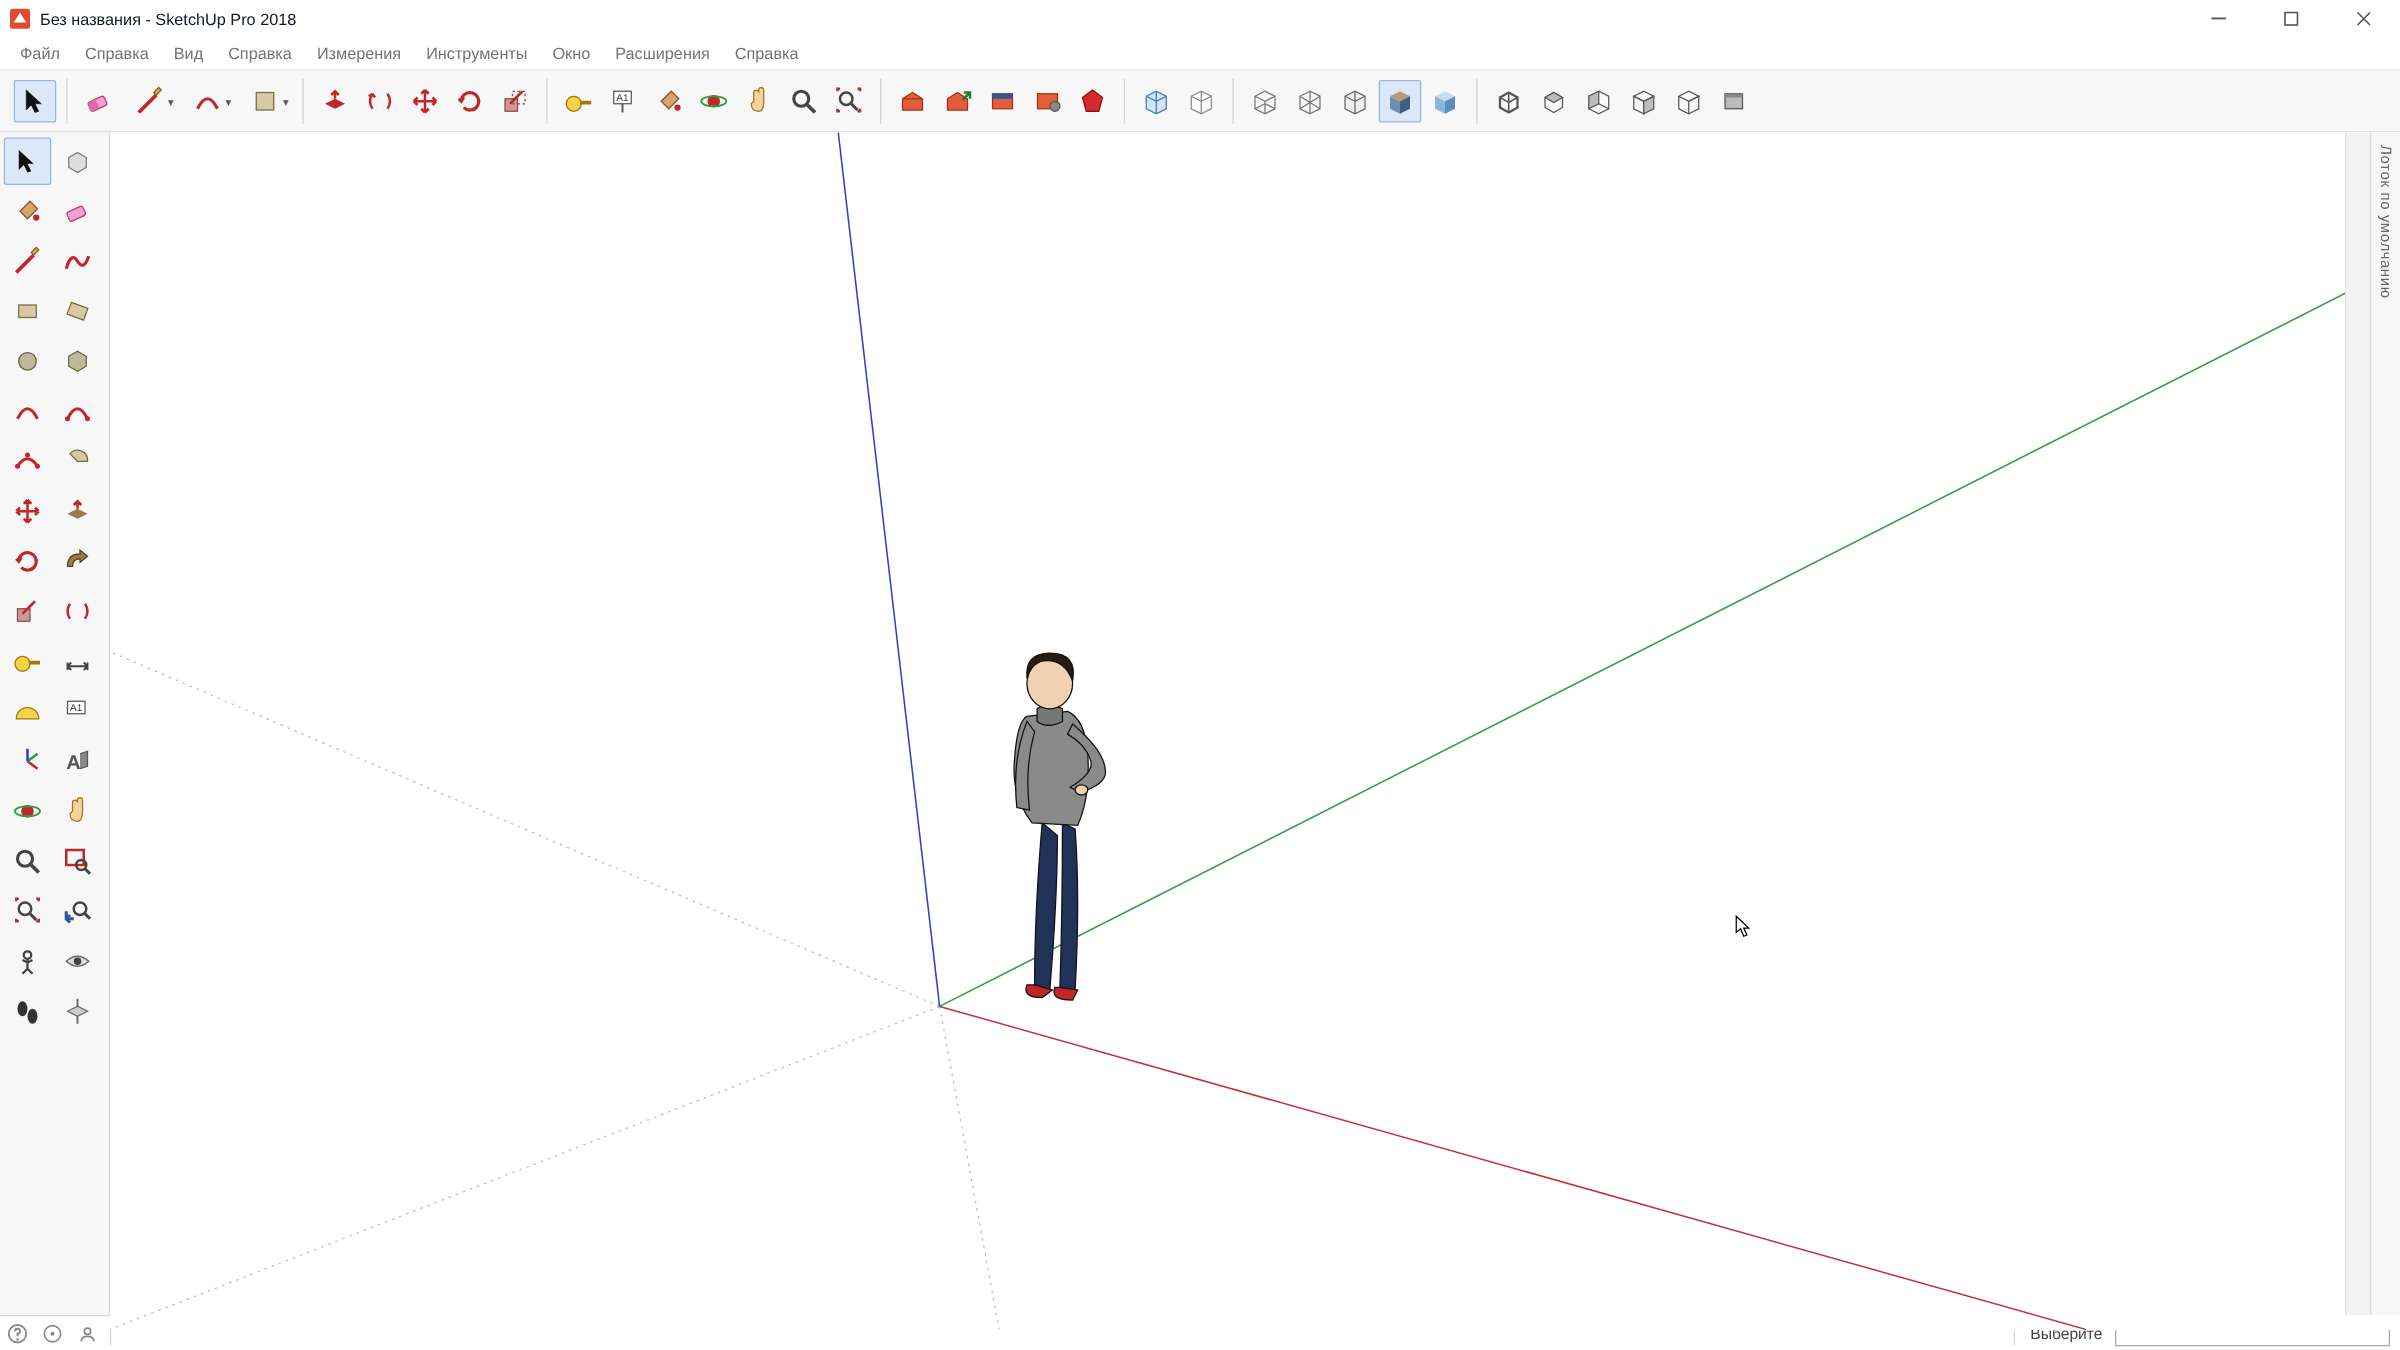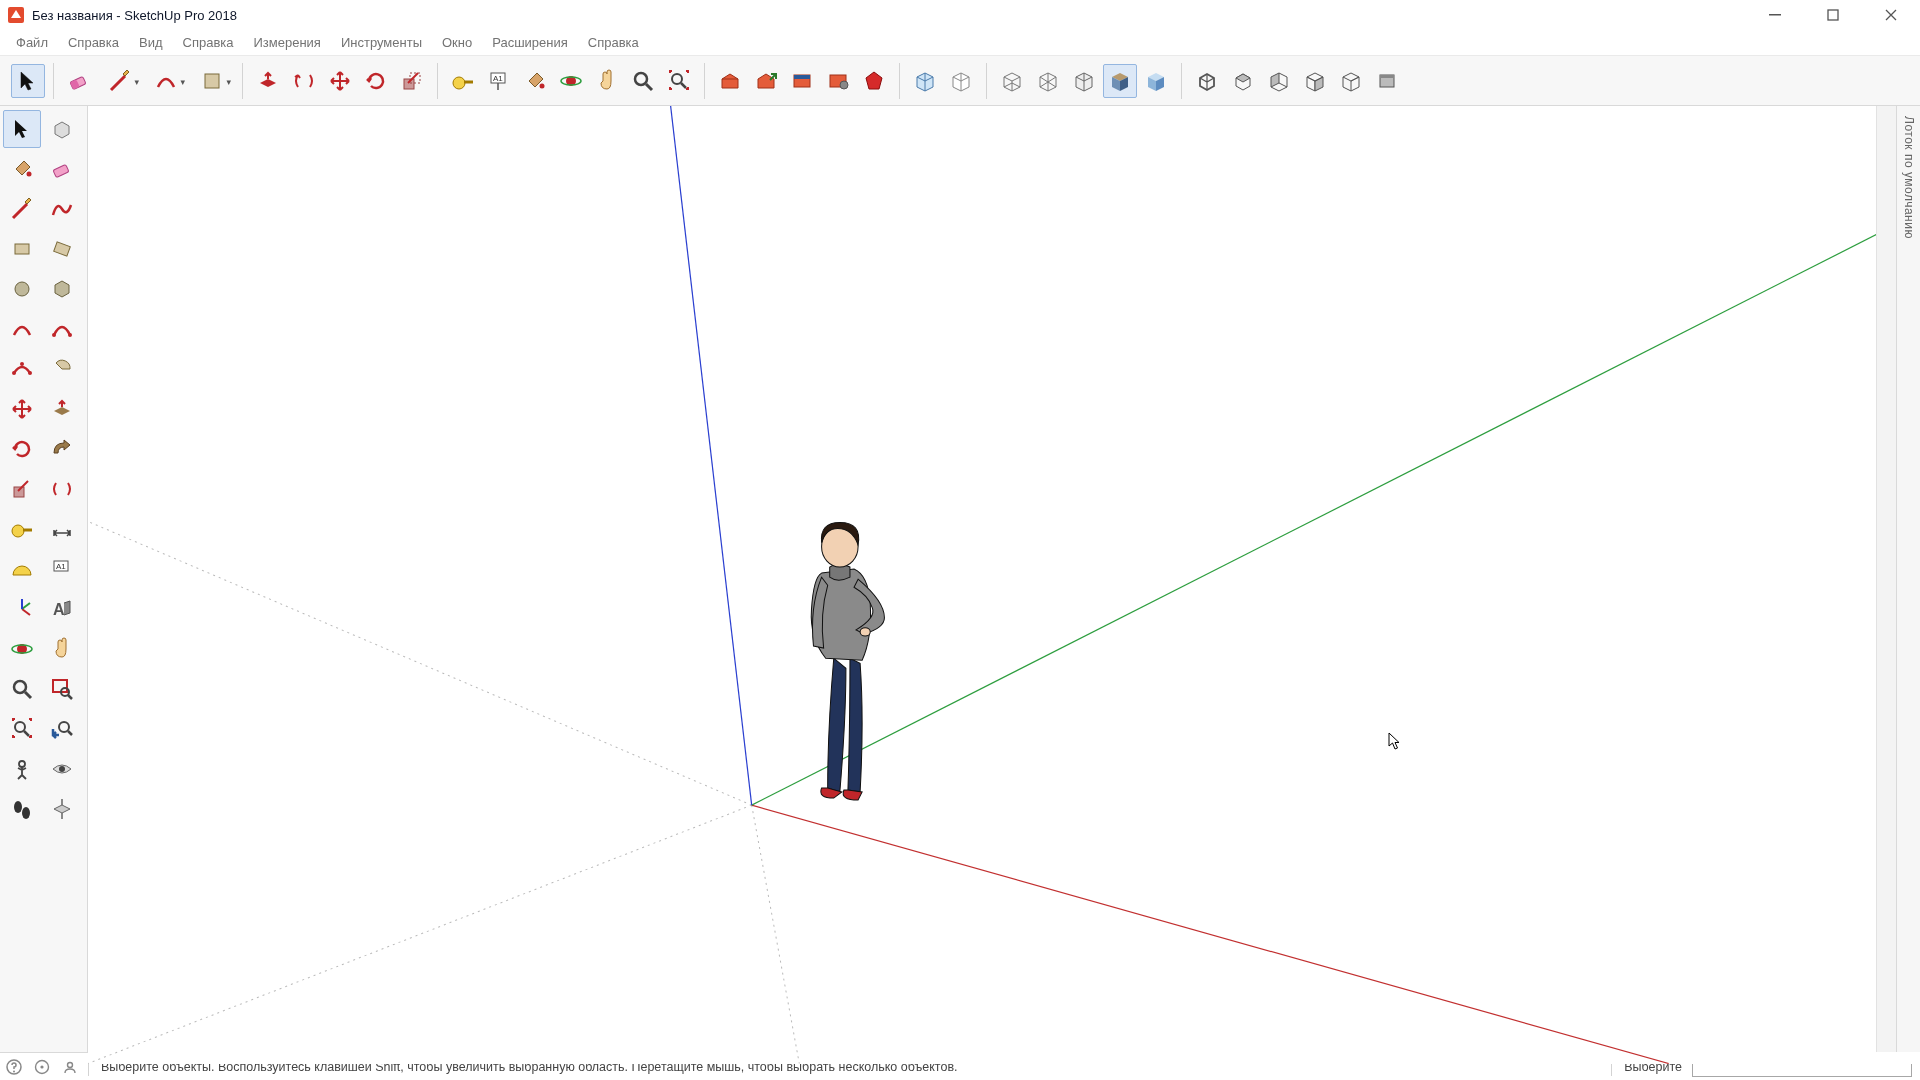--- a/index.html
+++ b/index.html
@@ -646,18 +646,17 @@
         <circle cx="8" cy="8" r="1.6" fill="#888"></circle>
       </svg>
     </div>
   <div class="sicon">
       <svg width="16" height="16" viewBox="0 0 16 16">
         <circle cx="8" cy="6" r="2.5" fill="none" stroke="#888" stroke-width="1.4"></circle>
         <path d="M3 14 Q3 10 8 10 Q13 10 13 14" fill="none" stroke="#888" stroke-width="1.4"></path>
       </svg>
     </div>
   <div class="ssep"></div>
-  <div class="stext">Выберите объекты. Воспользуйтесь клавишей Shift, чтобы увеличить выбранную область. Перетащите мышь, чтобы выбрать несколько объектов.</div>
   <div class="sflex"></div>
   <div class="ssep"></div>
   <div class="mlabel">Выберите</div>
   <div class="mbox" title=""></div>
 </div>
 
 </body></html>

